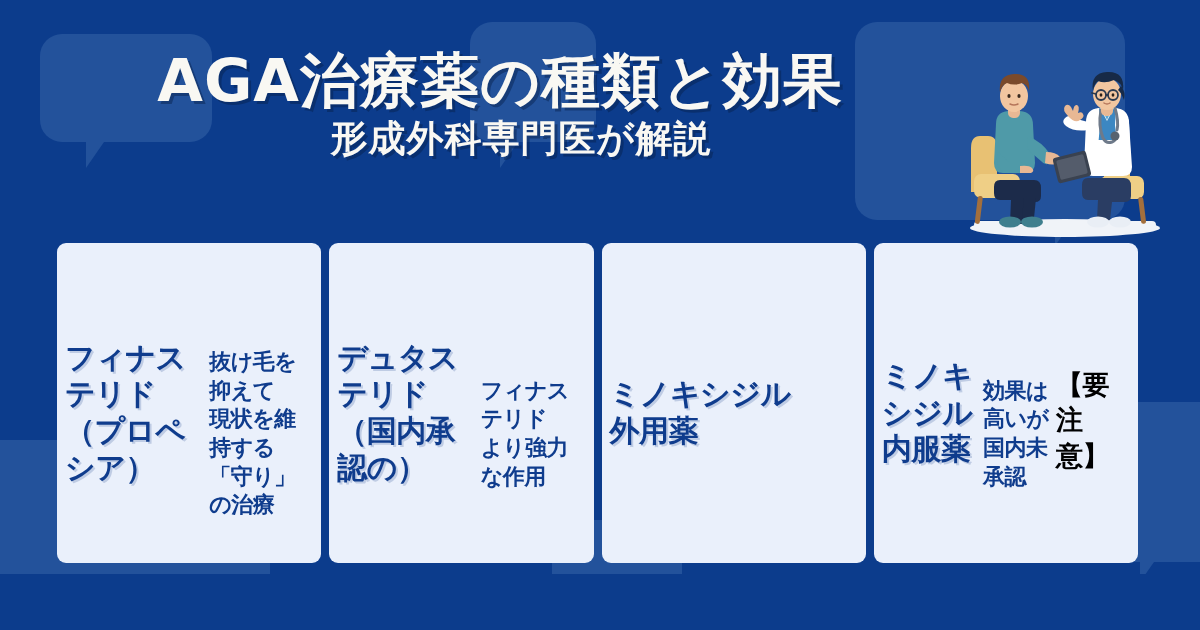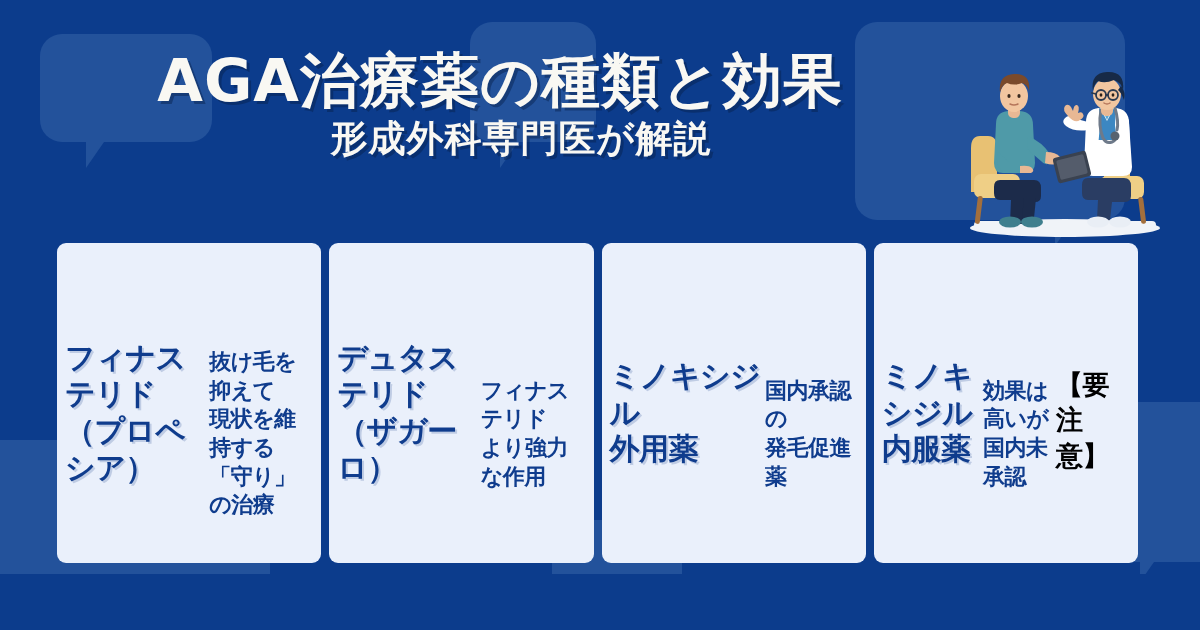--- a/index.html
+++ b/index.html
@@ -222,30 +222,28 @@
     <div class="card card-1">
       <div class="card-title">フィナステリド
 （プロペシア）</div>
       <div class="card-desc">抜け毛を抑えて
 現状を維持する
 「守り」の治療</div>
     </div>
 
     <div class="card card-2">
       <div class="card-title">デュタステリド
-（ザガーロ）</div>
+（国内承認の）</div>
       <div class="card-desc">フィナステリド
 より強力な作用</div>
     </div>
 
     <div class="card card-3">
       <div class="card-title">ミノキシジル
 外用薬</div>
-      <div class="card-desc">国内承認の
-発毛促進薬</div>
     </div>
 
     <div class="card card-4">
       <div class="card-title">ミノキシジル
 内服薬</div>
       <div class="card-desc">効果は高いが
 国内未承認</div>
       <div class="card-warn">【要注意】</div>
     </div>
 

